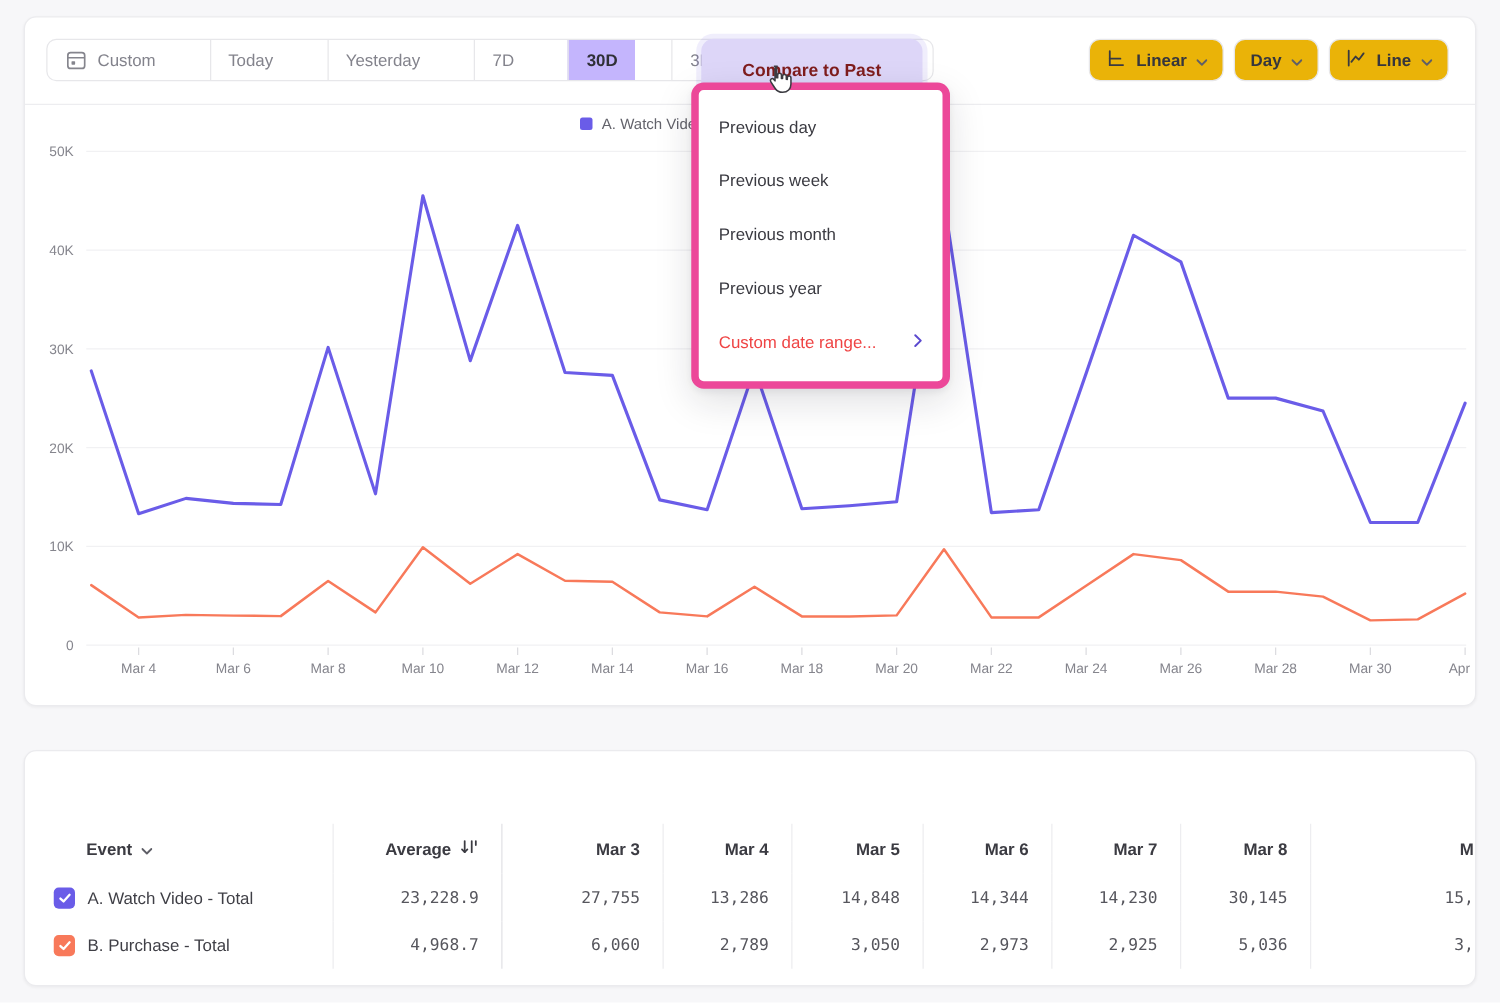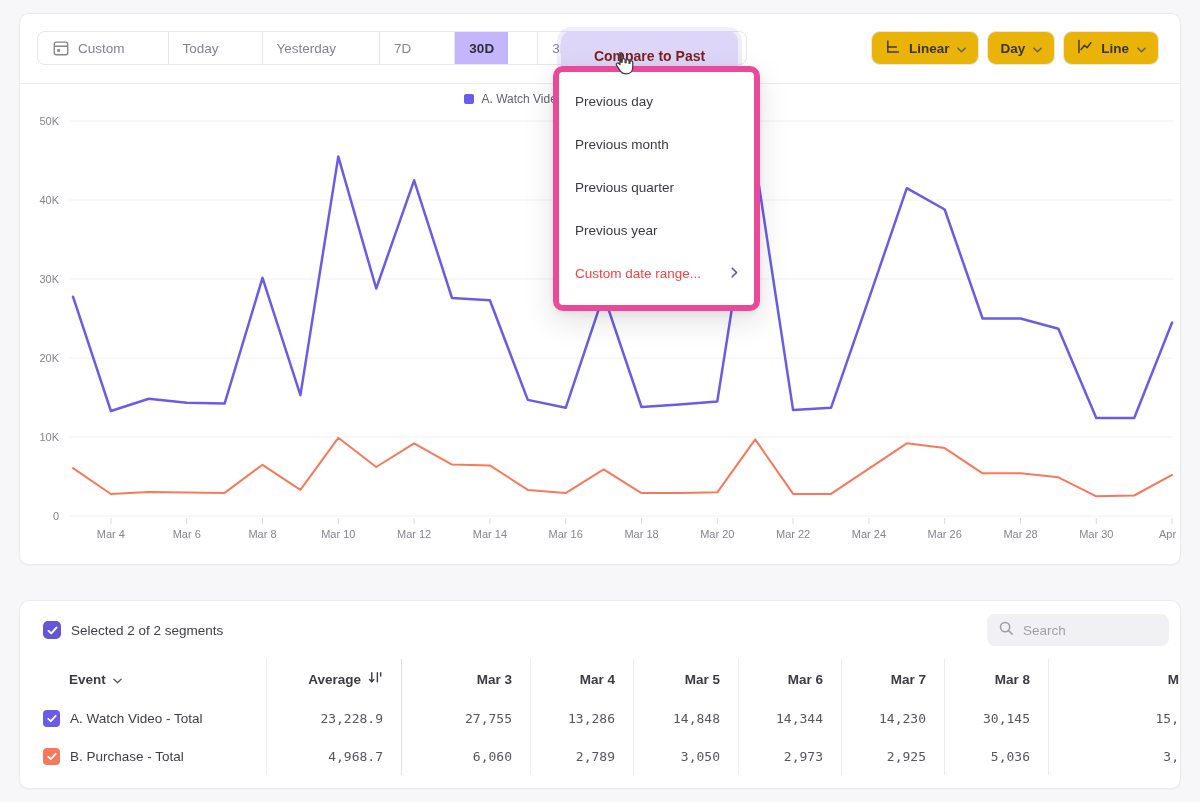--- a/index.html
+++ b/index.html
@@ -254,60 +254,43 @@
         <polyline points="53.0,385.1 90.9,411.0 128.8,408.9 166.7,409.5 204.6,409.9 242.5,381.8 280.4,406.9 318.3,354.8 356.2,384.0 394.1,360.3 432.0,381.6 469.9,382.4 507.8,406.9 545.7,410.1 583.6,386.4 621.5,410.1 659.4,410.1 697.3,409.3 735.2,356.4 773.1,410.9 811.0,410.9 848.9,385.6 886.8,360.3 924.7,365.1 962.6,390.3 1000.5,390.3 1038.4,394.3 1076.3,413.3 1114.2,412.5 1152.1,391.9" fill="none" stroke="#f8795a" stroke-width="2" stroke-linejoin="round" stroke-linecap="round"></polyline>
       </svg>
   </div>
 </div>
 
 <div class="dropdown" id="dropdown-menu">
     <div class="dd-item">
       <span>Previous day</span>
     </div>
     <div class="dd-item">
+      <span>Previous week</span>
+    </div>
+    <div class="dd-item">
       <span>Previous month</span>
-    </div>
-    <div class="dd-item">
-      <span>Previous quarter</span>
     </div>
     <div class="dd-item">
       <span>Previous year</span>
     </div>
     <div class="dd-item accent">
       <span>Custom date range...</span>
       <span><svg width="7" height="11" viewBox="0 0 7 11">
           <path d="M1.2 1.2 L5.6 5.5 L1.2 9.8" stroke="#5b49cf" stroke-width="1.6" fill="none" stroke-linecap="round" stroke-linejoin="round"></path>
         </svg></span>
     </div>
   </div>
 
 <div class="cursor">
   <svg width="23" height="27" viewBox="0 0 26 29">
     <path d="M9.6 2.6c1.1 0 2 .9 2 2v8.4l1 .1v-2.5c0-1 .8-1.7 1.7-1.7.9 0 1.7.8 1.7 1.7v3l1 .1v-2c0-.9.8-1.7 1.7-1.7.9 0 1.7.8 1.7 1.7v2.7l.9.1v-1.3c0-.9.8-1.7 1.6-1.7.9 0 1.7.8 1.7 1.7v5.5c0 4.3-3 7.5-7.5 7.5-3.4 0-5.3-1.2-6.9-3.7l-3.9-6c-.5-.8-.3-1.8.5-2.4.7-.5 1.7-.3 2.3.4l1.1 1.3V4.6c0-1.1.9-2 2-2z" fill="#ffffff" stroke="#3c3c42" stroke-width="1.4" stroke-linejoin="round"></path>
   </svg>
 </div>
 
 <div class="card table-card">
-  <div class="table-top">
-    <span class="checkbox" id="select-all-box" style="background: rgb(100, 86, 216);">
-      <svg width="11" height="9" viewBox="0 0 12 10">
-          <path d="M1.6 5.4 L4.6 8.2 L10.4 1.8" stroke="#fff" stroke-width="2.2" fill="none" stroke-linecap="round" stroke-linejoin="round"></path>
-        </svg>
-    </span>
-    <span class="sel-label">Selected 2 of 2 segments</span>
-    <div class="search-box">
-      <span>
-        <svg width="16" height="16" viewBox="0 0 18 18" fill="none" stroke="#9d9da5" stroke-width="1.7" stroke-linecap="round">
-            <circle cx="8" cy="8" r="5.2"></circle>
-            <path d="M12.2 12.2 L16 16"></path>
-          </svg>
-      </span>
-      <input placeholder="Search" style="">
-    </div>
-  </div>
   <div class="grid" id="table-grid">
       <div class="hrow" style="display: contents;"><div class="gcell hcell-event">
           <span>Event</span>
           <span><svg width="9" height="6" viewBox="0 0 10 6">
               <path d="M1 1 L5 5 L9 1" stroke="#5f5f67" stroke-width="1.6" fill="none" stroke-linecap="round" stroke-linejoin="round"></path>
             </svg></span>
         </div><div class="gcell num avg-h bl">
           <span>Average</span>
           <span><svg width="15" height="13" viewBox="0 0 16 13" fill="none" stroke="#3b3b42" stroke-width="1.5" stroke-linecap="round" stroke-linejoin="round">
               <path d="M4 1.5 V11"></path>

